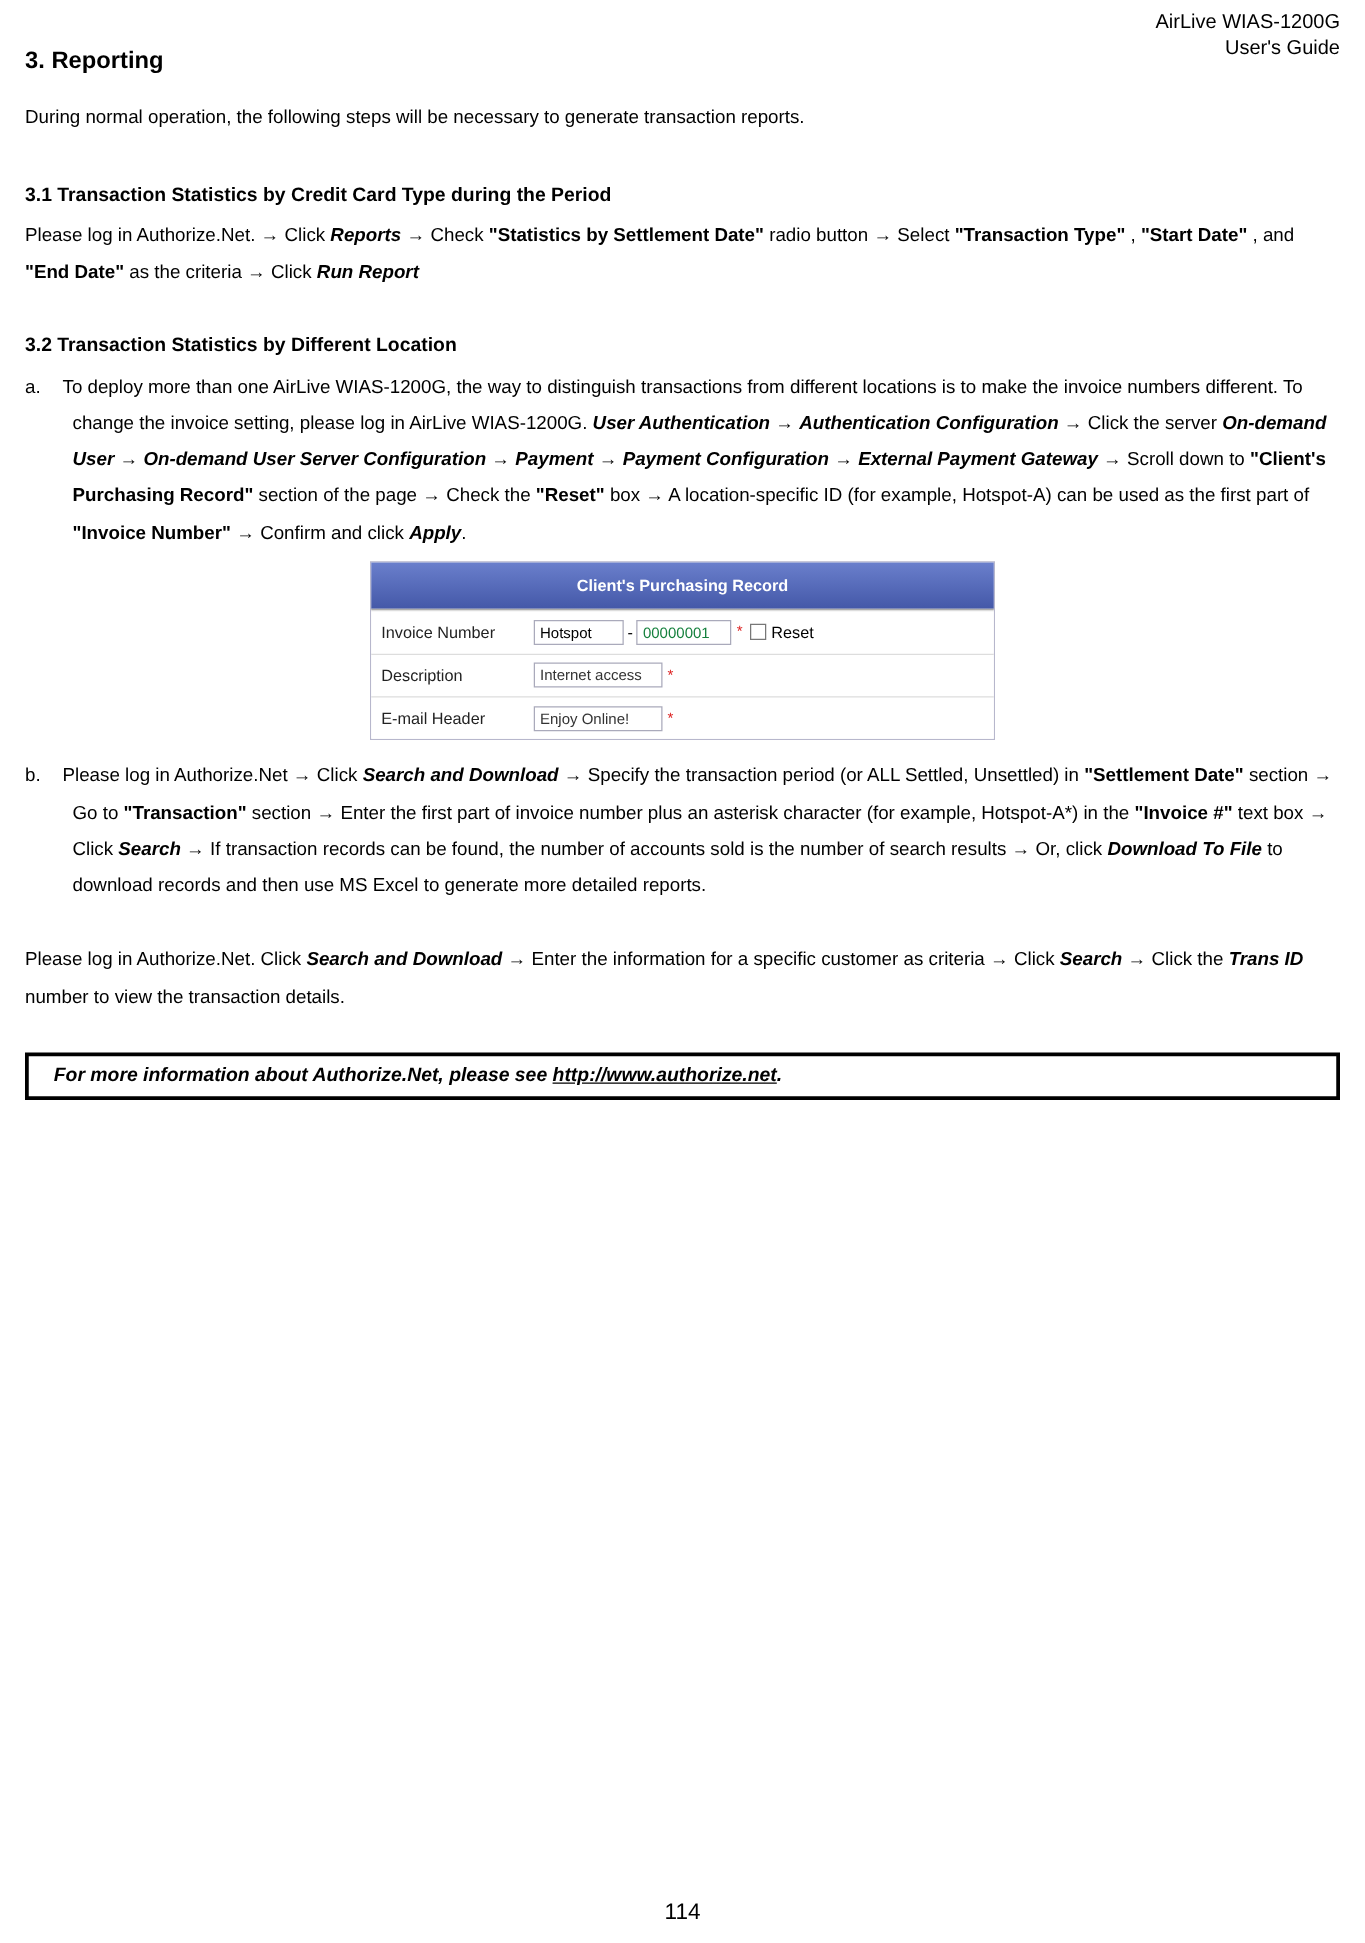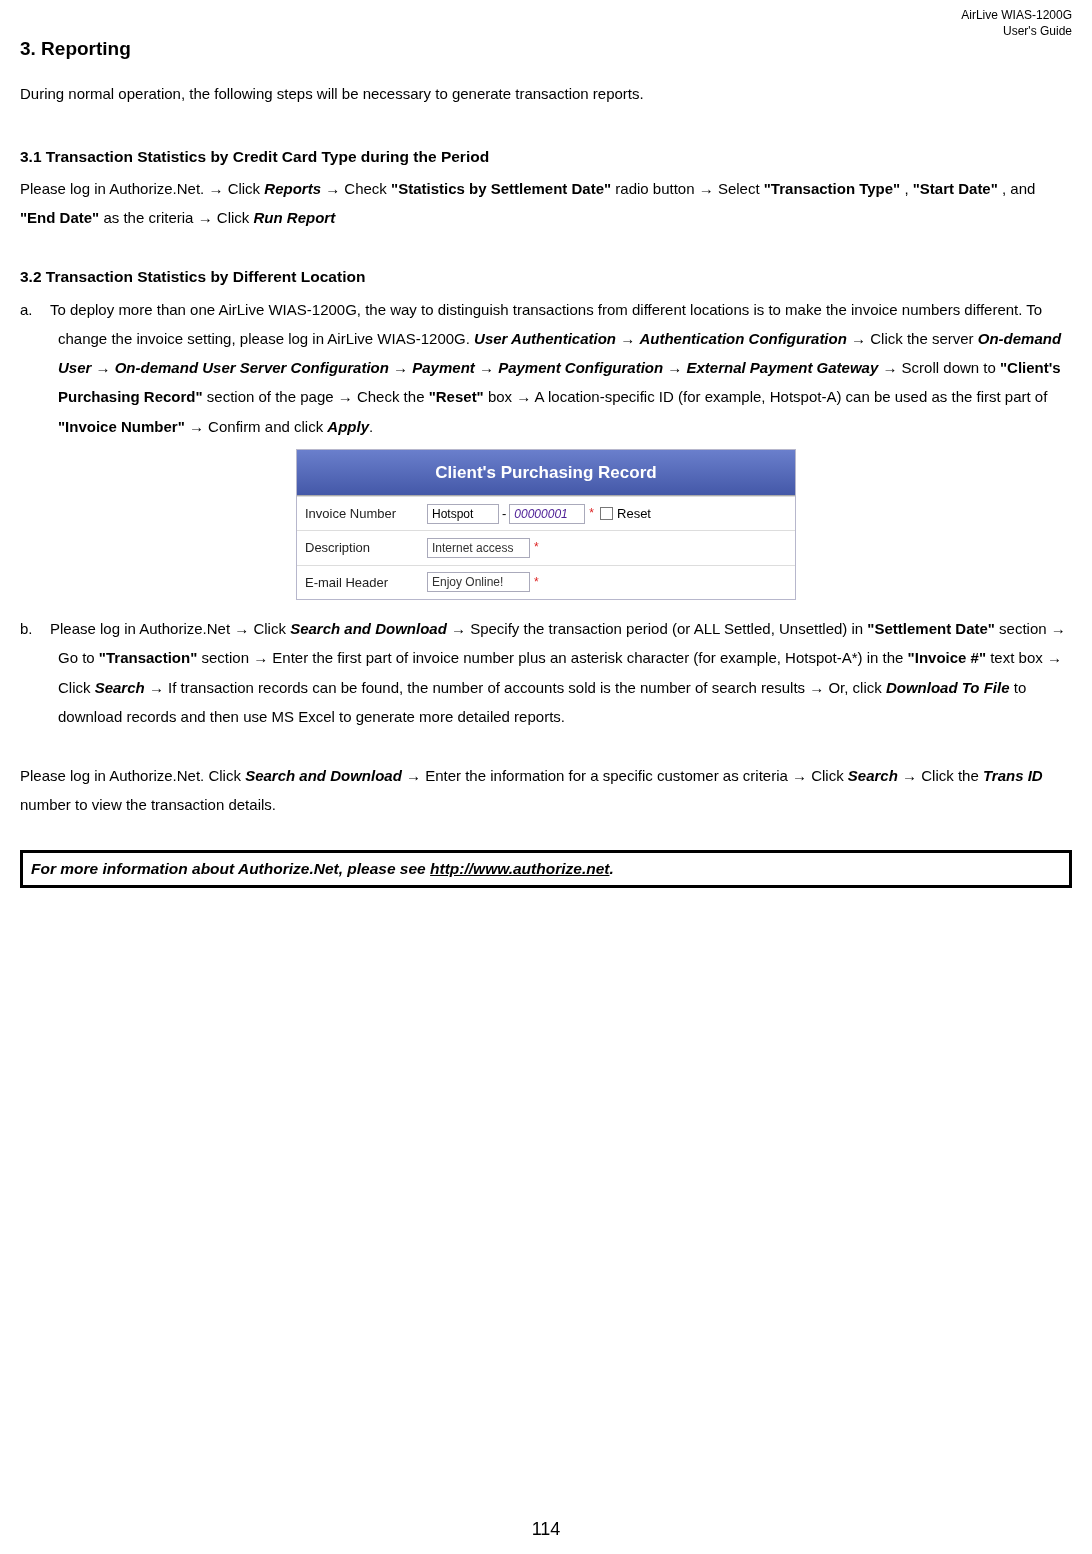--- a/index.html
+++ b/index.html
@@ -11,21 +11,21 @@
       width: 1092px;
       height: 1554px;
       padding: 10px 20px 20px 20px;
       position: relative;
     }
     .header-right {
       position: absolute;
       right: 20px;
       top: 8px;
       text-align: right;
-      font-size: 12px;
+      font-size: 16px;
       line-height: 1.3;
     }
     h2 {
       font-size: 19px;
       font-weight: bold;
       margin-top: 28px;
       margin-bottom: 20px;
     }
     .intro {
       margin-bottom: 34px;
@@ -58,21 +58,21 @@
     .figure {
       margin: 8px auto 14px auto;
       width: 500px;
       border: 1px solid #b7b7cc;
     }
     .figure-header {
       background: linear-gradient(#6a7fcc, #4458a8);
       color: #fff;
       font-weight: bold;
       text-align: center;
-      font-size: 17px;
+      font-size: 13px;
       padding: 6px 0;
       border-bottom: 1px solid #aaa;
     }
     .figure-row {
       display: flex;
       align-items: center;
       border-top: 1px solid #ddd;
       font-size: 13px;
       padding: 4px 8px;
       background: #fff;
@@ -83,35 +83,35 @@
       color: #222;
     }
     .figure-input {
       border: 1px solid #aab;
       font-size: 12px;
       padding: 2px 4px;
       color: #000000;
       background: #fff;
     }
     .figure-input.small { width: 72px; }
-    .figure-input.num { width: 76px; color:#4c1d95;font-style:italic; }
+    .figure-input.num { width: 76px; color:#15803d; }
     .figure-input.med { width: 103px; color:#333; }
     .asterisk { color: #d22; margin-left: 4px; font-size:12px; }
     .dash { margin: 0 3px; }
     .checkbox {
       display: inline-block;
       width: 13px; height: 13px;
       border: 1px solid #777;
       vertical-align: middle;
       margin-left: 6px;
       margin-right: 4px;
     }
     .note-box {
       border: 3px solid #000;
-      padding: 7px 8px;
+      padding: 7px 20px;
       font-style: italic;
       font-weight: bold;
       font-size: 15.5px;
       margin-top: 6px;
     }
     .note-box .url { text-decoration: underline; }
     .page-num {
       position: absolute;
       bottom: 14px;
       left: 0; right: 0;

